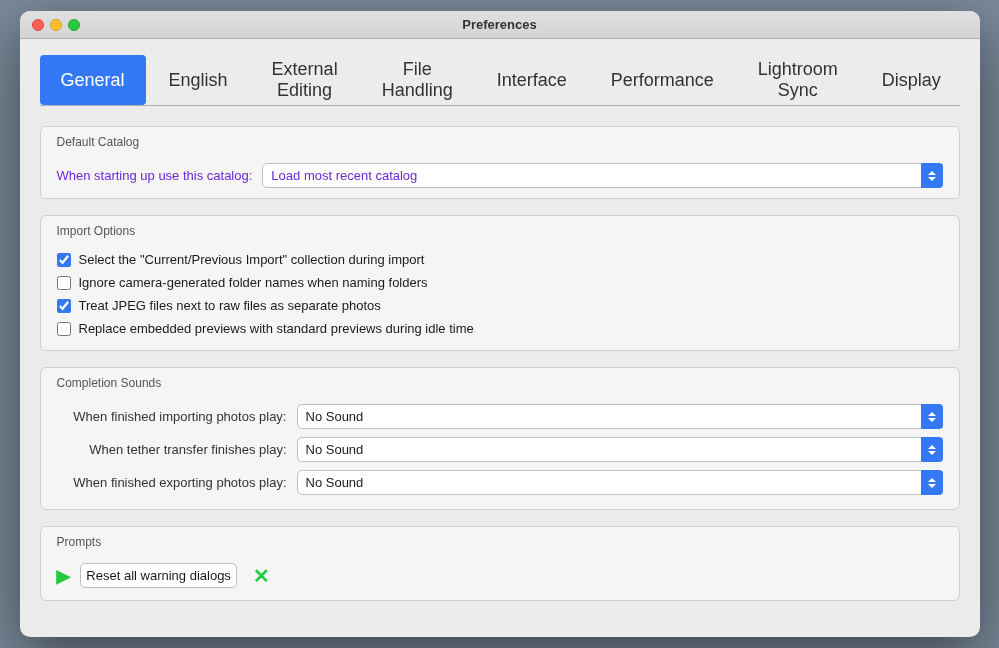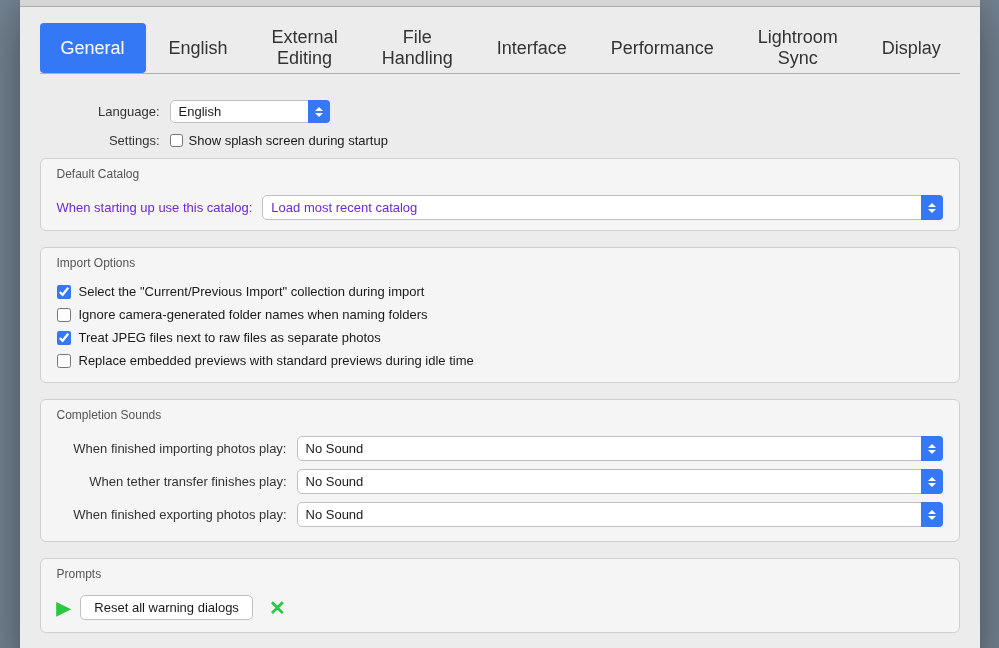--- a/index.html
+++ b/index.html
@@ -271,21 +271,21 @@
     .green-arrow {
       color: #28c940;
       font-size: 20px;
       font-weight: bold;
     }
 
     .reset-button {
       background: white;
       border: 1px solid #c0c0c0;
       border-radius: 5px;
-      padding: 4px 13px;
+      padding: 4px 5px;
       font-size: 13px;
       cursor: pointer;
       color: #1a1a1a;
     }
 
     .green-x {
       color: #28c940;
       font-size: 20px;
       font-weight: bold;
       margin-left: 4px;
@@ -325,43 +325,20 @@
       <button class="tab">English</button>
       <button class="tab">External Editing</button>
       <button class="tab">File Handling</button>
       <button class="tab">Interface</button>
       <button class="tab">Performance</button>
       <button class="tab">Lightroom Sync</button>
       <button class="tab">Display</button>
       <button class="tab">Network</button>
     </div>
 
-    <div class="lang-settings-wrapper">
-
-      <div class="pref-row">
-        <span class="pref-label">Language:</span>
-        <div class="select-wrapper">
-          <select class="select-control">
-            <option>English</option>
-          </select>
-          <div class="select-arrows-combined">
-            <div class="arrow-up"></div>
-            <div class="arrow-down"></div>
-          </div>
-        </div>
-      </div>
-
-      <div class="pref-row">
-        <span class="pref-label">Settings:</span>
-        <div style="display:flex;align-items:center;gap:6px;">
-          <input type="checkbox" style="">
-          <span>Show splash screen during startup</span>
-        </div>
-      </div>
-    </div>
 
     <div class="section">
       <div class="section-label">Default Catalog</div>
       <div class="catalog-row">
         <span class="catalog-label">When starting up use this catalog:</span>
         <div class="catalog-select-wrapper">
           <select class="catalog-select">
             <option>Load most recent catalog</option>
             <option>Prompt me when starting Lightroom</option>
             <option>Other...</option>

